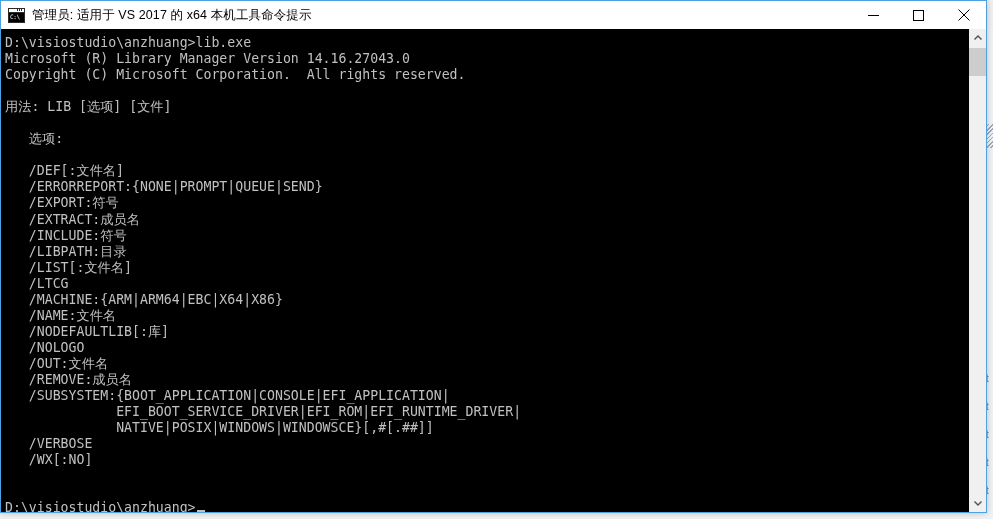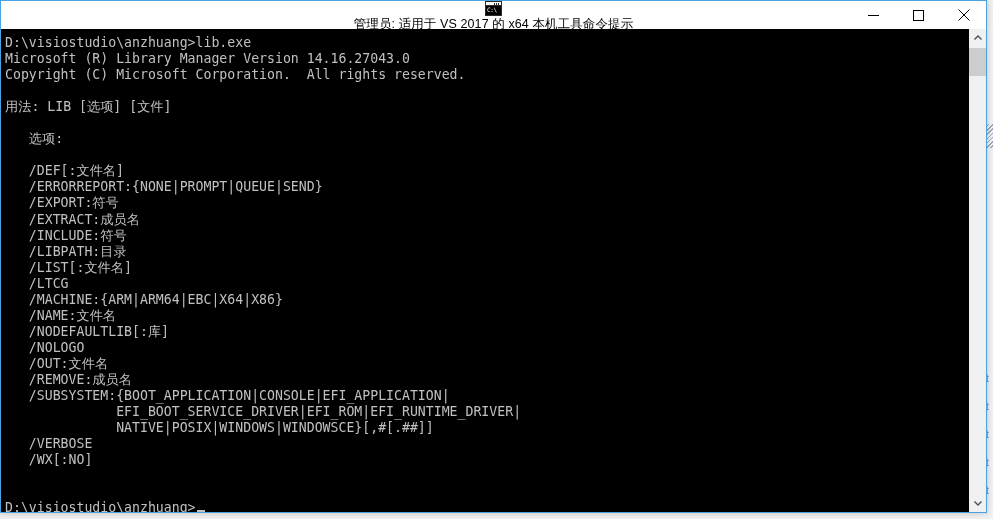--- a/index.html
+++ b/index.html
@@ -85,21 +85,20 @@
 
   
   #title-bar {
     height: 28px;
     min-height: 28px;
     background: #ffffff;
     display: flex;
     align-items: center;
     position: relative;
     border-bottom: 0;
-    flex-direction: column;
   }
   #app-icon {
     width: 17px;
     height: 15px;
     margin-left: 7px;
     margin-right: 7px;
     flex: 0 0 auto;
     position: relative;
   }
   .cmd-icon-outer {

